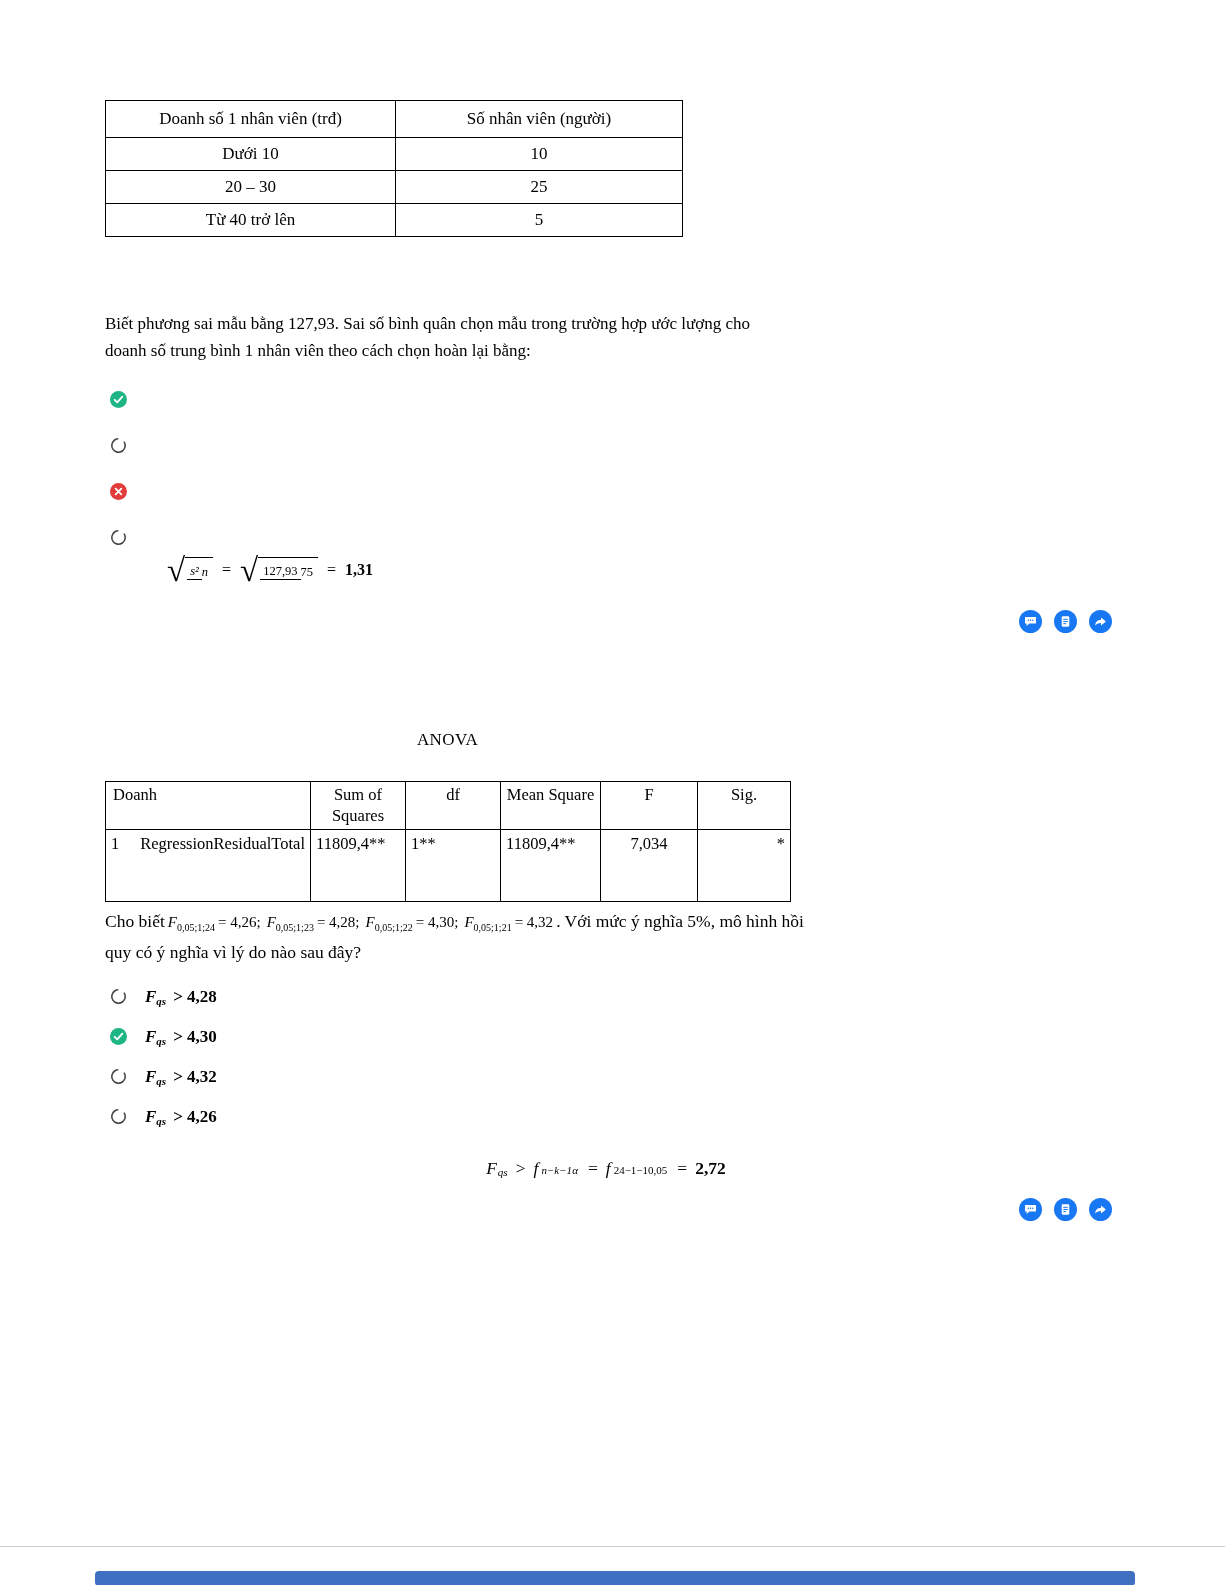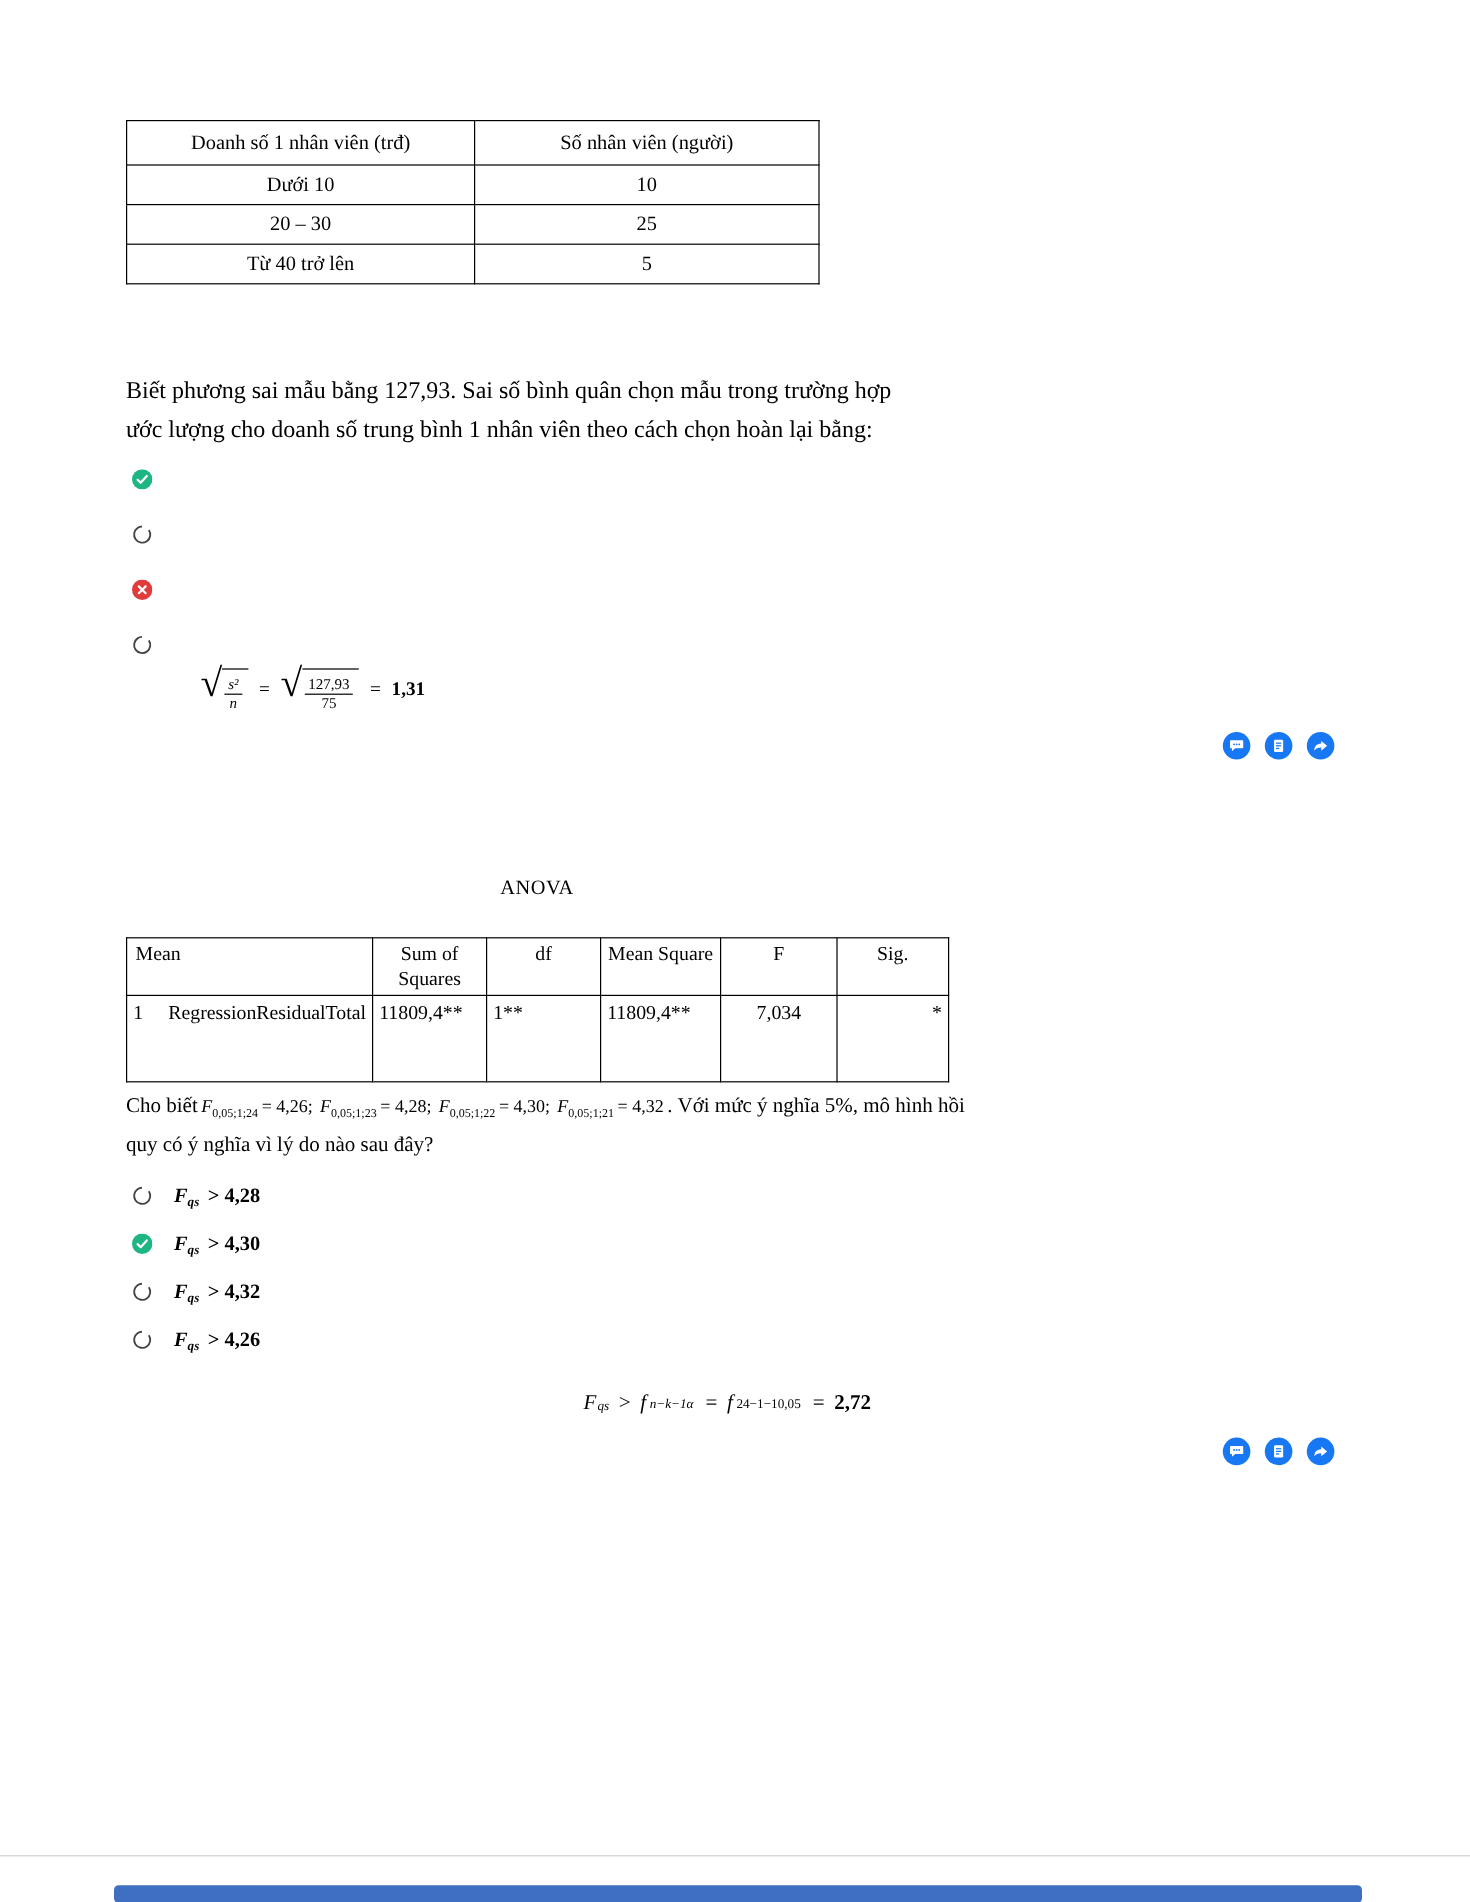--- a/index.html
+++ b/index.html
@@ -12,21 +12,21 @@
 
   
   table { border-collapse:collapse; }
   .freq-table { position:absolute; left:105px; top:100px; width:578px; font-size:17px; }
   .freq-table th, .freq-table td { border:1px solid #000; text-align:center; font-weight:normal; }
   .freq-table th { height:37px; }
   .freq-table td { height:33px; }
 
   
   .prompt { line-height:1.6; }
-  .prompt1 { position:absolute; left:105px; top:310px; width:672px; font-size:20px; }
+  .prompt1 { position:absolute; left:105px; top:310px; width:672px; font-size:17px; }
   .prompt2 { position:absolute; left:105px; top:906px; width:706px; font-size:17.5px; line-height:1.75; }
   .given { white-space:nowrap; font-size:15px; margin:0 3px; }
   .given sub { font-size:10px; }
   .given .rhs { margin-left:3px; }
 
   
   .options { position:absolute; display:flex; flex-direction:column; }
   .options-q1 { left:110px; top:391px; gap:29px; }
   .options-q2 { left:110px; top:988px; gap:23px; }
   .option-row { display:flex; align-items:center; gap:18px; height:17px; cursor:pointer; }
@@ -36,21 +36,21 @@
   .opt-label i { font-weight:600; }
   .opt-label sub { font-size:11px; font-style:italic; transform:translateY(3px); }
   .opt-label .rhs { margin-left:7px; font-weight:700; }
 
   
   .formula { display:flex; align-items:center; font-size:16px; }
   .formula1 { position:absolute; left:167px; top:556px; }
   .sqrt { display:inline-flex; align-items:flex-start; }
   .rad { font-size:33px; line-height:0.85; font-weight:400; }
   .radicand { border-top:1.5px solid #000; padding:3px 5px 0 2px; margin-top:1px; }
-  .frac { display:inline-flex; flex-direction:column; align-items:center; font-size:12.5px; line-height:1.2; }
+  .frac { display:inline-flex; flex-direction:row; align-items:flex-end; font-size:12.5px; line-height:1.2; }
   .frac .num { border-bottom:1px solid #000; padding:0 3px; display:block; font-style:inherit; }
   .frac .den { display:block; }
   .frac-it { font-style:italic; }
   .op { margin:0 9px; }
   .result { font-weight:700; }
 
   .formula2 { position:absolute; left:0; top:1158px; width:1212px; justify-content:center; font-size:17.5px; }
   .formula2 i { margin-right:1px; }
   .formula2 sub { font-size:11px; font-style:italic; transform:translateY(3px); }
   .supsub { display:inline-flex; flex-direction:row; align-items:flex-start;
@@ -210,21 +210,21 @@
   <colgroup>
     <col style="width:205px">
       <col style="width:95px">
       <col style="width:95px">
     <col style="width:100px">
       <col style="width:97px">
       <col style="width:93px">
   </colgroup>
   <thead>
     <tr>
-      <th class="left">Mean</th>
+      <th class="left">Doanh</th>
       <th>Sum of Squares</th>
       <th>df</th>
       <th>Mean Square</th>
       <th>F</th>
       <th>Sig.</th>
     </tr>
   </thead>
   <tbody>
     <tr>
       <td>

